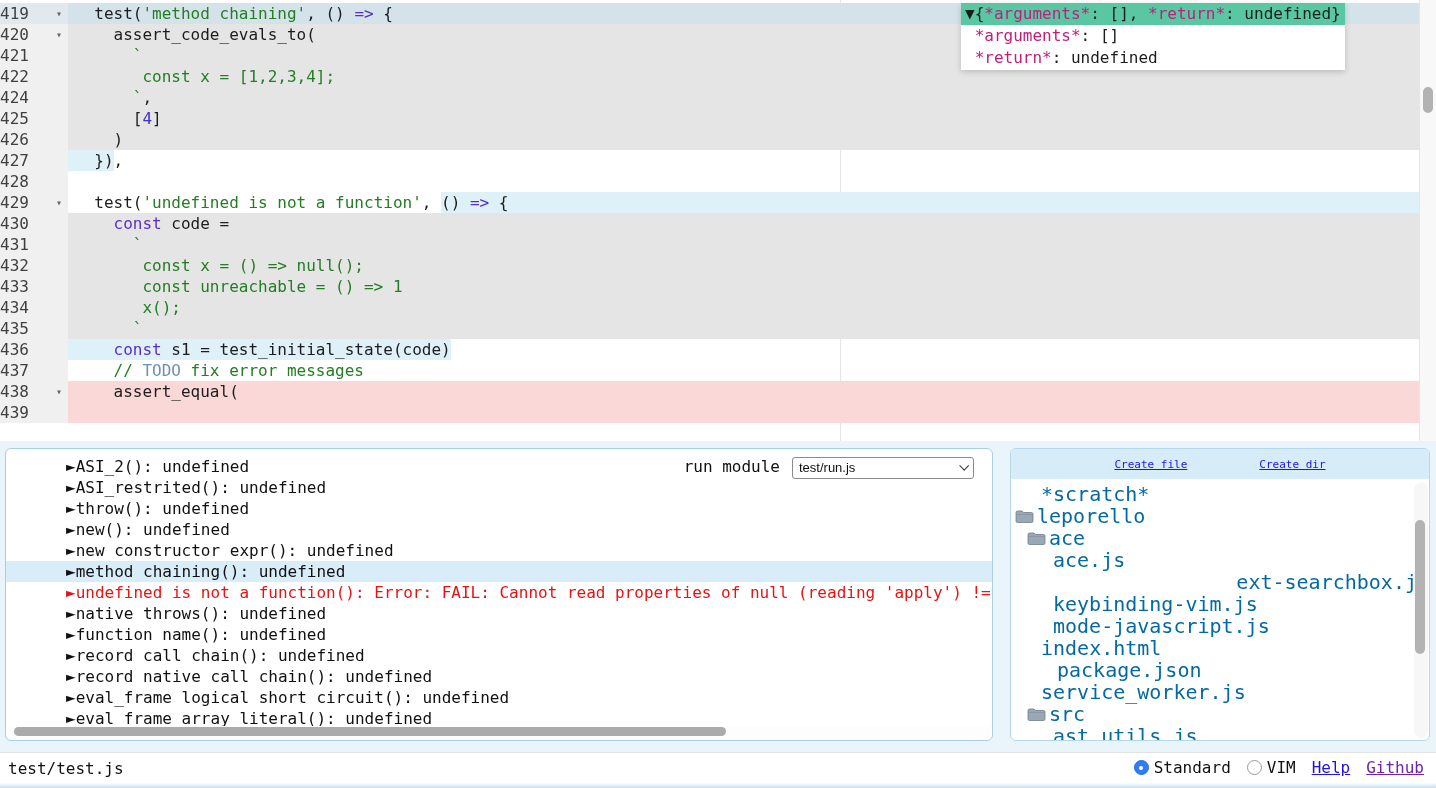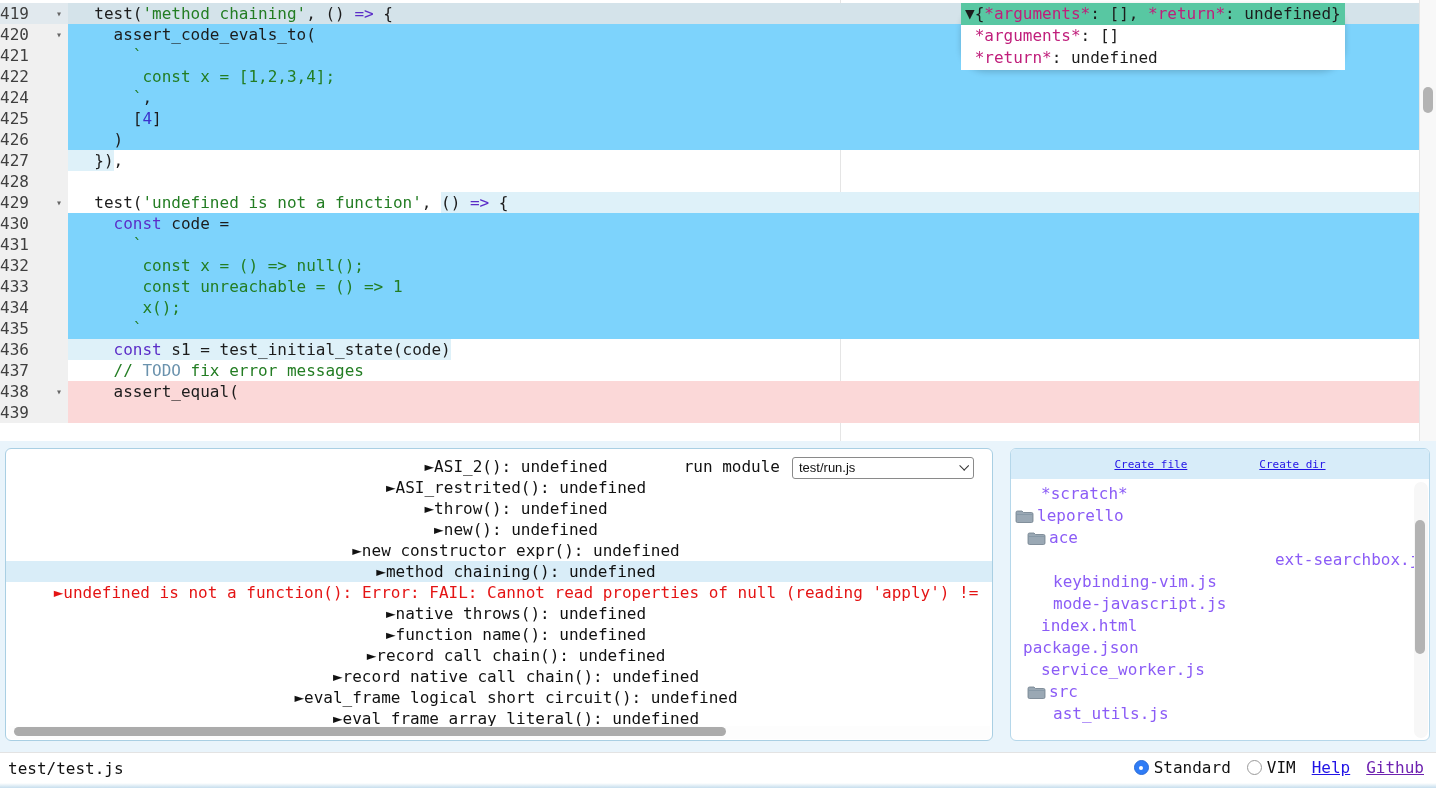--- a/index.html
+++ b/index.html
@@ -12,59 +12,59 @@
   #editor { position:absolute; left:0; top:0; width:1419px; height:441px; overflow:hidden; background:#fff; }
   #print-margin { position:absolute; left:840px; top:0; width:1px; height:441px; background:#e5e5e5; }
   #code-rows { position:absolute; left:0; top:3px; right:0; }
   .row { display:flex; height:21px; line-height:21px; font-size:16px; white-space:pre; }
   .gut { width:68px; flex:none; background:#f0f0f0; color:#3f3f3f; display:flex; }
   .gut.g-active { background:#e1e9ee; }
   .gut .num { width:50px; }
   .gut .fold { width:18px; font-size:10px; color:#666; text-align:center; line-height:21px; cursor:pointer; }
   .codecell { flex:1; position:relative; }
   .codecell.bg-active { background:#d4e3ea; }
-  .codecell.bg-cyan  { background:#7dd3fc; }
+  .codecell.bg-cyan  { background:#e5e5e5; }
   .codecell.bg-pink  { background:#fbd8d8; }
   .hl { position:absolute; top:0; bottom:0; }
   .hl-cyan { background:#def1f9; }
   .codetext { position:relative; padding-left:7px; }
   .tk-p { color:#1c1c1c; } .tk-s { color:#237d23;text-align:center; } .tk-k { color:#5b2dc8; }
   .tk-n { color:#3b33cc; } .tk-c { color:#237d23; } .tk-t { color:#6a92ad; }
   
   #editor-scrollbar { position:absolute; left:1419px; top:0; width:17px; height:441px; background:#f8f8f8; border-left:1px solid #e6e6e6; }
   #editor-scroll-thumb { position:absolute; left:3px; top:87px; width:10px; height:26px; background:#b3b3b3; border-radius:5px; }
   
-  #tooltip { position:absolute; left:961px; top:3px; z-index:6; font-size:16px; line-height:22px; box-shadow:0 2px 6px rgba(0,0,0,.18);border-radius:25px; }
+  #tooltip { position:absolute; left:961px; top:3px; z-index:6; font-size:16px; line-height:22px; box-shadow:0 2px 6px rgba(0,0,0,.18); }
   .tt-head { background:#58c7a2; padding:0 4px; white-space:pre; }
   .tt-body { background:#fff; padding:0 4px 1px 4px; }
   .tt-row  { white-space:pre; }
   .tk-m { color:#c01e7b; }
   
   #bottom { position:absolute; left:0; top:441px; width:1436px; height:311px; background:#e9f4fb; }
   #results-panel { position:absolute; left:5px; top:7px; width:988px; height:293px; background:#fff; border:1px solid #a9cfe3; border-radius:6px; overflow:hidden; }
   #result-list { position:absolute; left:0; top:7px; right:0; }
-  .rrow { height:21px; line-height:21px; font-size:16px; padding-left:34px; white-space:pre; overflow:hidden; color:#111; cursor:pointer;text-align:center; }
+  .rrow { height:21px; line-height:21px; font-size:16px; padding-left:60px; white-space:pre; overflow:hidden; color:#111; cursor:pointer; }
   .rrow.selected { background:#d9edf8; }
   .rrow.error { color:#e41414; }
   #run-module { position:absolute; top:7px; right:18px; display:flex; align-items:center; gap:12px; font-size:16px; line-height:22px; color:#111; }
   #module-select-wrap { position:relative; }
   #module-select {
     width:182px; height:22px; font-family:"Liberation Sans", sans-serif; font-size:13px;
     border:1px solid #8a8a8a; border-radius:3px; background:#fff; appearance:none;
     -webkit-appearance:none; padding:0 20px 0 6px; color:#111;
   }
   #module-chevron { position:absolute; right:7px; top:7px; width:7px; height:7px;
     border-right:1.6px solid #333; border-bottom:1.6px solid #333; transform:rotate(45deg) translateY(-1px); pointer-events:none; }
   #results-hscroll-track { position:absolute; left:2px; right:2px; bottom:1px; height:13px; background:#fdfdfd; }
   #results-hscroll { position:absolute; left:6px; bottom:3px; width:712px; height:9px; background:#ababab; border-radius:5px; cursor:pointer; }
   
   #files-panel { position:absolute; left:1010px; top:7px; width:420px; height:293px; background:#fff; border:1px solid #b5d7ea; border-radius:6px; overflow:hidden; }
   #files-header { height:30px; background:#d7ecf9; display:flex; justify-content:center; align-items:center; gap:72px; font-size:11px; }
   .flink { color:#2113e6; text-decoration:underline; cursor:pointer; }
-  #file-tree { position:relative; height:261px; padding-top:4px; overflow:hidden; font-size:16px; line-height:22px; color:#8b5cf6; }
+  #file-tree { position:relative; height:261px; padding-top:4px; overflow:hidden; font-size:20px; line-height:22px; color:#0369a1; }
   .frow { height:22px; white-space:pre; display:flex; align-items:center; cursor:pointer; }
   .frow .fname { }
   .folder-ico { width:19px; height:15px; margin-right:3px; flex:none; }
   #files-vtrack { position:absolute; right:1px; top:33px; bottom:2px; width:14px; background:#f7f7f7; border-radius:7px; }
   #files-vthumb { position:absolute; right:3px; top:38px; width:10px; height:134px; background:#b3b3b3; border-radius:5px; cursor:pointer; }
   
   #statusbar { position:absolute; left:0; top:752px; width:1436px; height:36px; background:#fff; border-top:1px solid #e3e3e3; }
   #statusbar::after { content:''; position:absolute; left:0; bottom:0; width:100%; height:5px;
     background:linear-gradient(#ffffff, #c6deed); }
   #current-file { position:absolute; left:8px; top:6px; font-size:16px; color:#111; }
@@ -157,25 +157,26 @@
       <div id="file-tree">
           <div class="frow file" style="padding-left: 30px;"><span class="fname">*scratch*</span></div>
           <div class="frow dir" style="padding-left: 4px; align-items: center;"><svg class="folder-ico" viewBox="0 0 19 15">
               <path d="M1 3.5 Q1 2 2.5 2 L7 2 L8.5 3.5 L16.5 3.5 Q18 3.5 18 5 L18 12 Q18 13.5 16.5 13.5 L2.5 13.5 Q1 13.5 1 12 Z" fill="#9aa8b4" stroke="#6e7e8c" stroke-width="0.8"></path>
               <path d="M1 5.5 L18 5.5" stroke="#8495a3" stroke-width="0.8"></path>
             </svg><span class="fname">leporello</span></div>
           <div class="frow dir" style="padding-left: 16px;"><svg class="folder-ico" viewBox="0 0 19 15">
               <path d="M1 3.5 Q1 2 2.5 2 L7 2 L8.5 3.5 L16.5 3.5 Q18 3.5 18 5 L18 12 Q18 13.5 16.5 13.5 L2.5 13.5 Q1 13.5 1 12 Z" fill="#9aa8b4" stroke="#6e7e8c" stroke-width="0.8"></path>
               <path d="M1 5.5 L18 5.5" stroke="#8495a3" stroke-width="0.8"></path>
             </svg><span class="fname">ace</span></div>
+          <div class="frow file" style="padding-left: 42px;"><span class="fname">ace.js</span></div>
           <div class="frow file" style="padding-left: 64px; justify-content: flex-end;"><span class="fname">ext-searchbox.js</span></div>
           <div class="frow file" style="padding-left: 42px;"><span class="fname">keybinding-vim.js</span></div>
           <div class="frow file" style="padding-left: 42px;"><span class="fname">mode-javascript.js</span></div>
           <div class="frow file" style="padding-left: 30px;"><span class="fname">index.html</span></div>
-          <div class="frow file" style="padding-left: 12px; align-items: center;"><span class="fname">package.json</span></div>
+          <div class="frow file" style="padding-left: 46px; align-items: center;"><span class="fname">package.json</span></div>
           <div class="frow file" style="padding-left: 30px;"><span class="fname">service_worker.js</span></div>
           <div class="frow dir" style="padding-left: 16px;"><svg class="folder-ico" viewBox="0 0 19 15">
               <path d="M1 3.5 Q1 2 2.5 2 L7 2 L8.5 3.5 L16.5 3.5 Q18 3.5 18 5 L18 12 Q18 13.5 16.5 13.5 L2.5 13.5 Q1 13.5 1 12 Z" fill="#9aa8b4" stroke="#6e7e8c" stroke-width="0.8"></path>
               <path d="M1 5.5 L18 5.5" stroke="#8495a3" stroke-width="0.8"></path>
             </svg><span class="fname">src</span></div>
           <div class="frow file" style="padding-left: 42px;"><span class="fname">ast_utils.js</span></div>
         </div>
       <div id="files-vtrack">
         <div id="files-vthumb"></div>
       </div>

